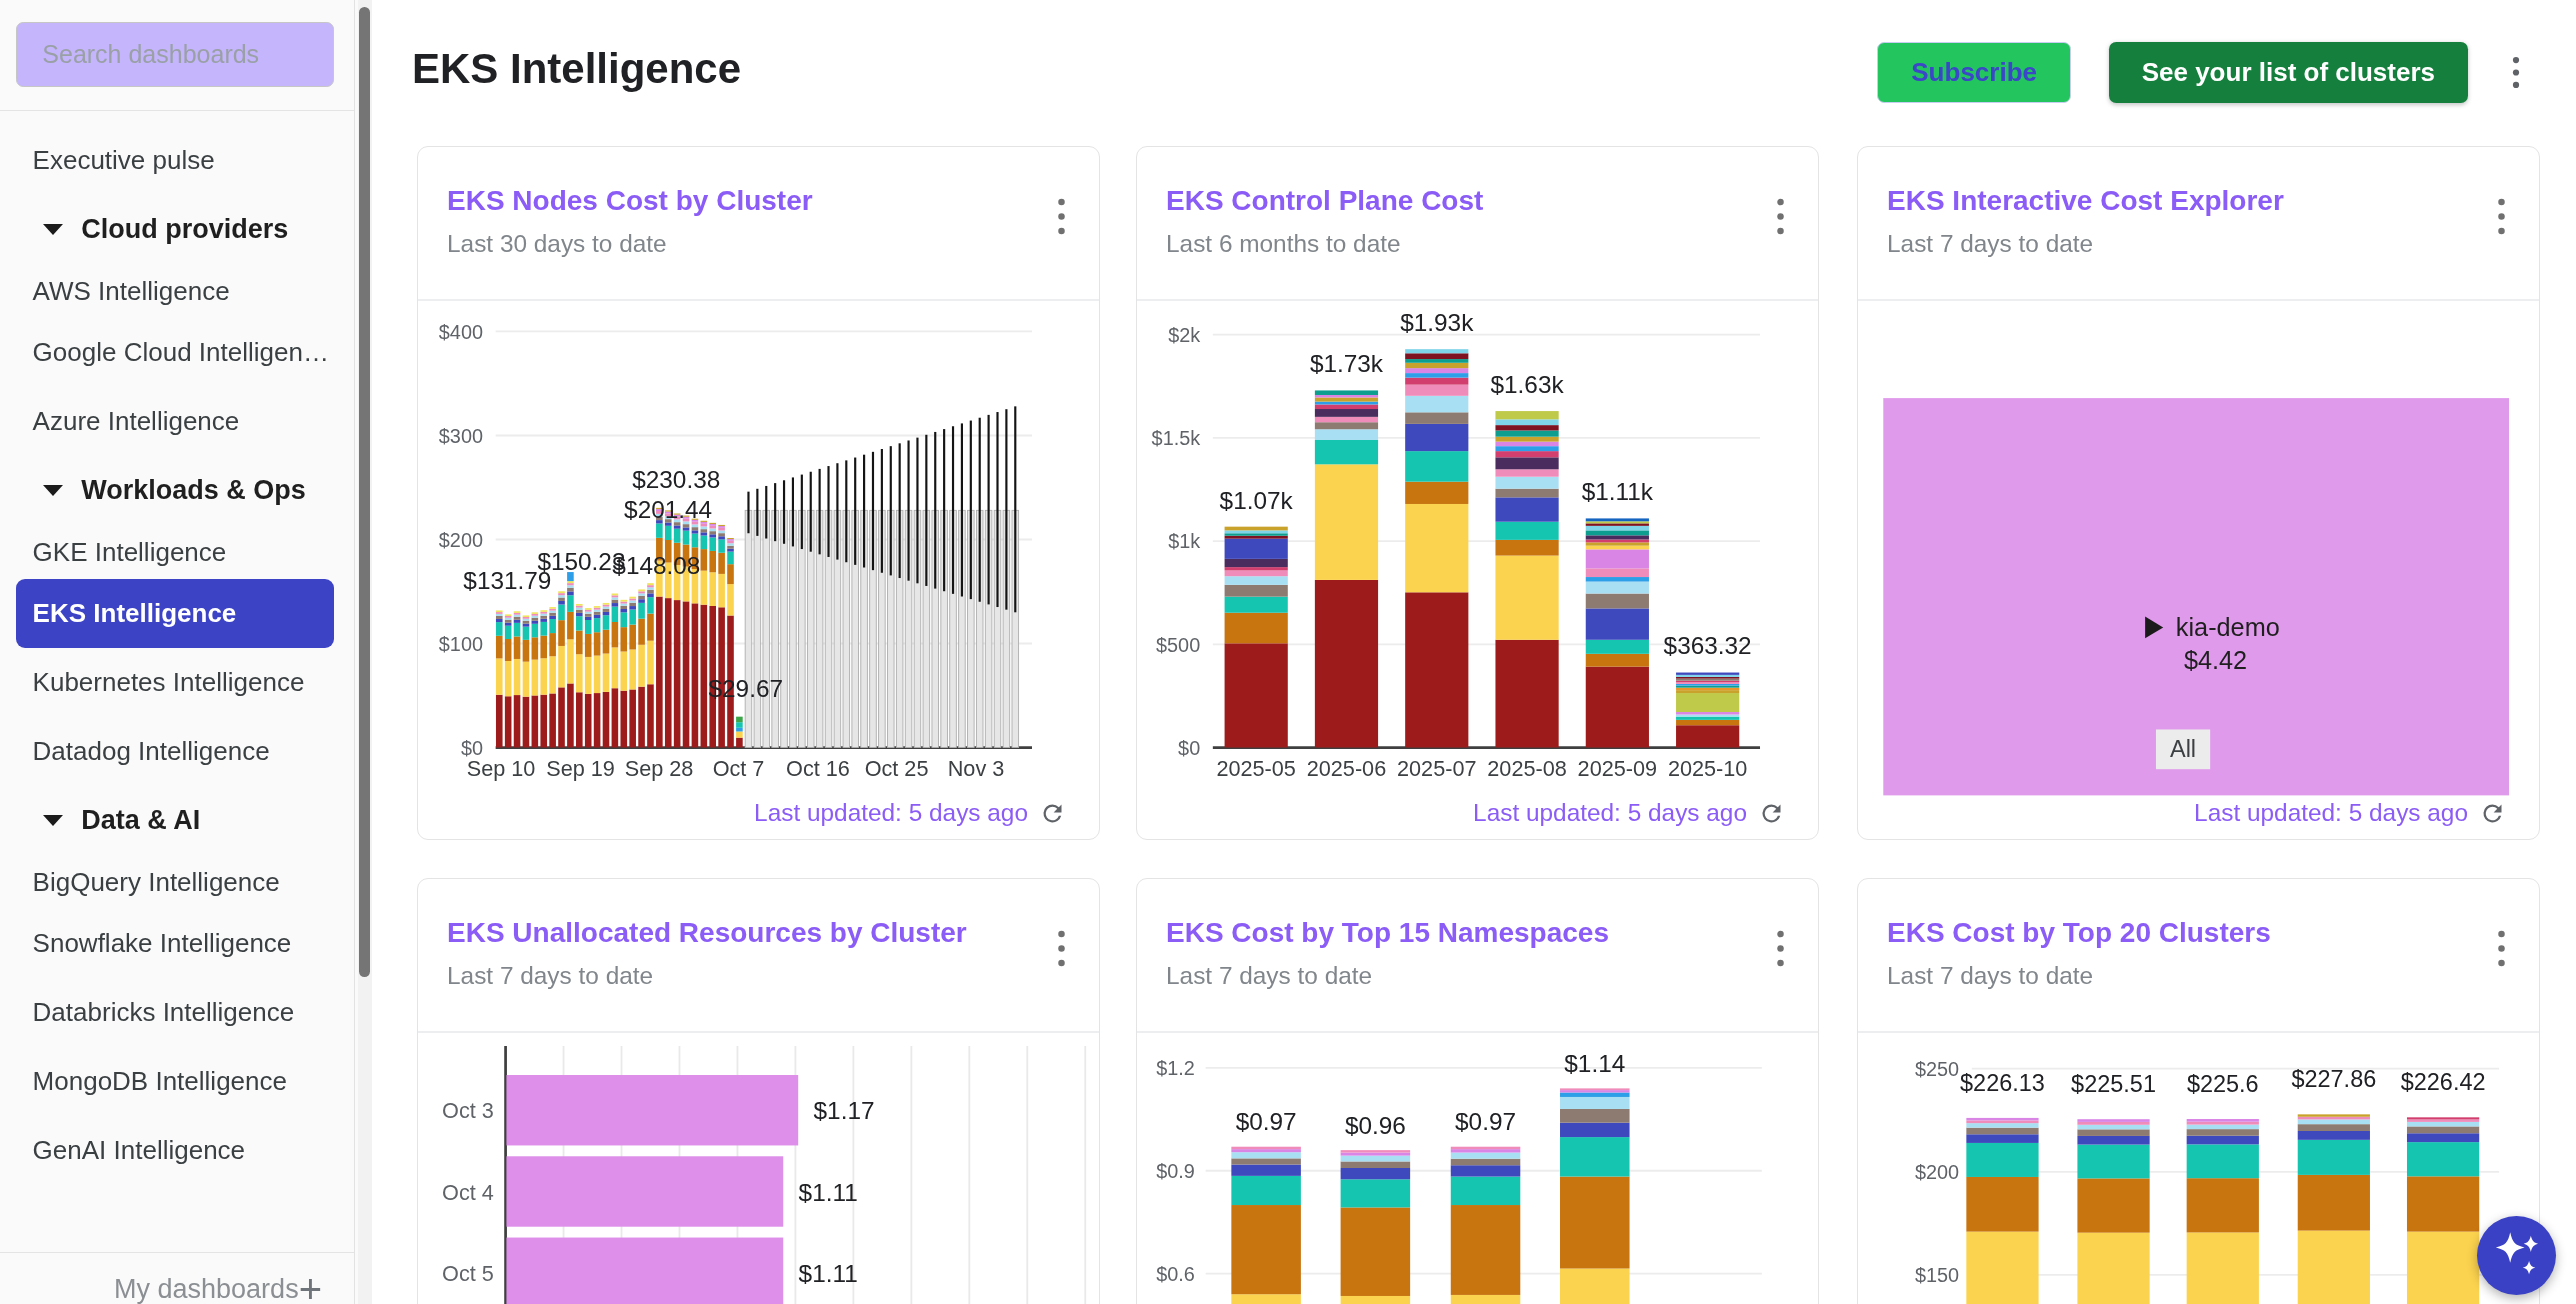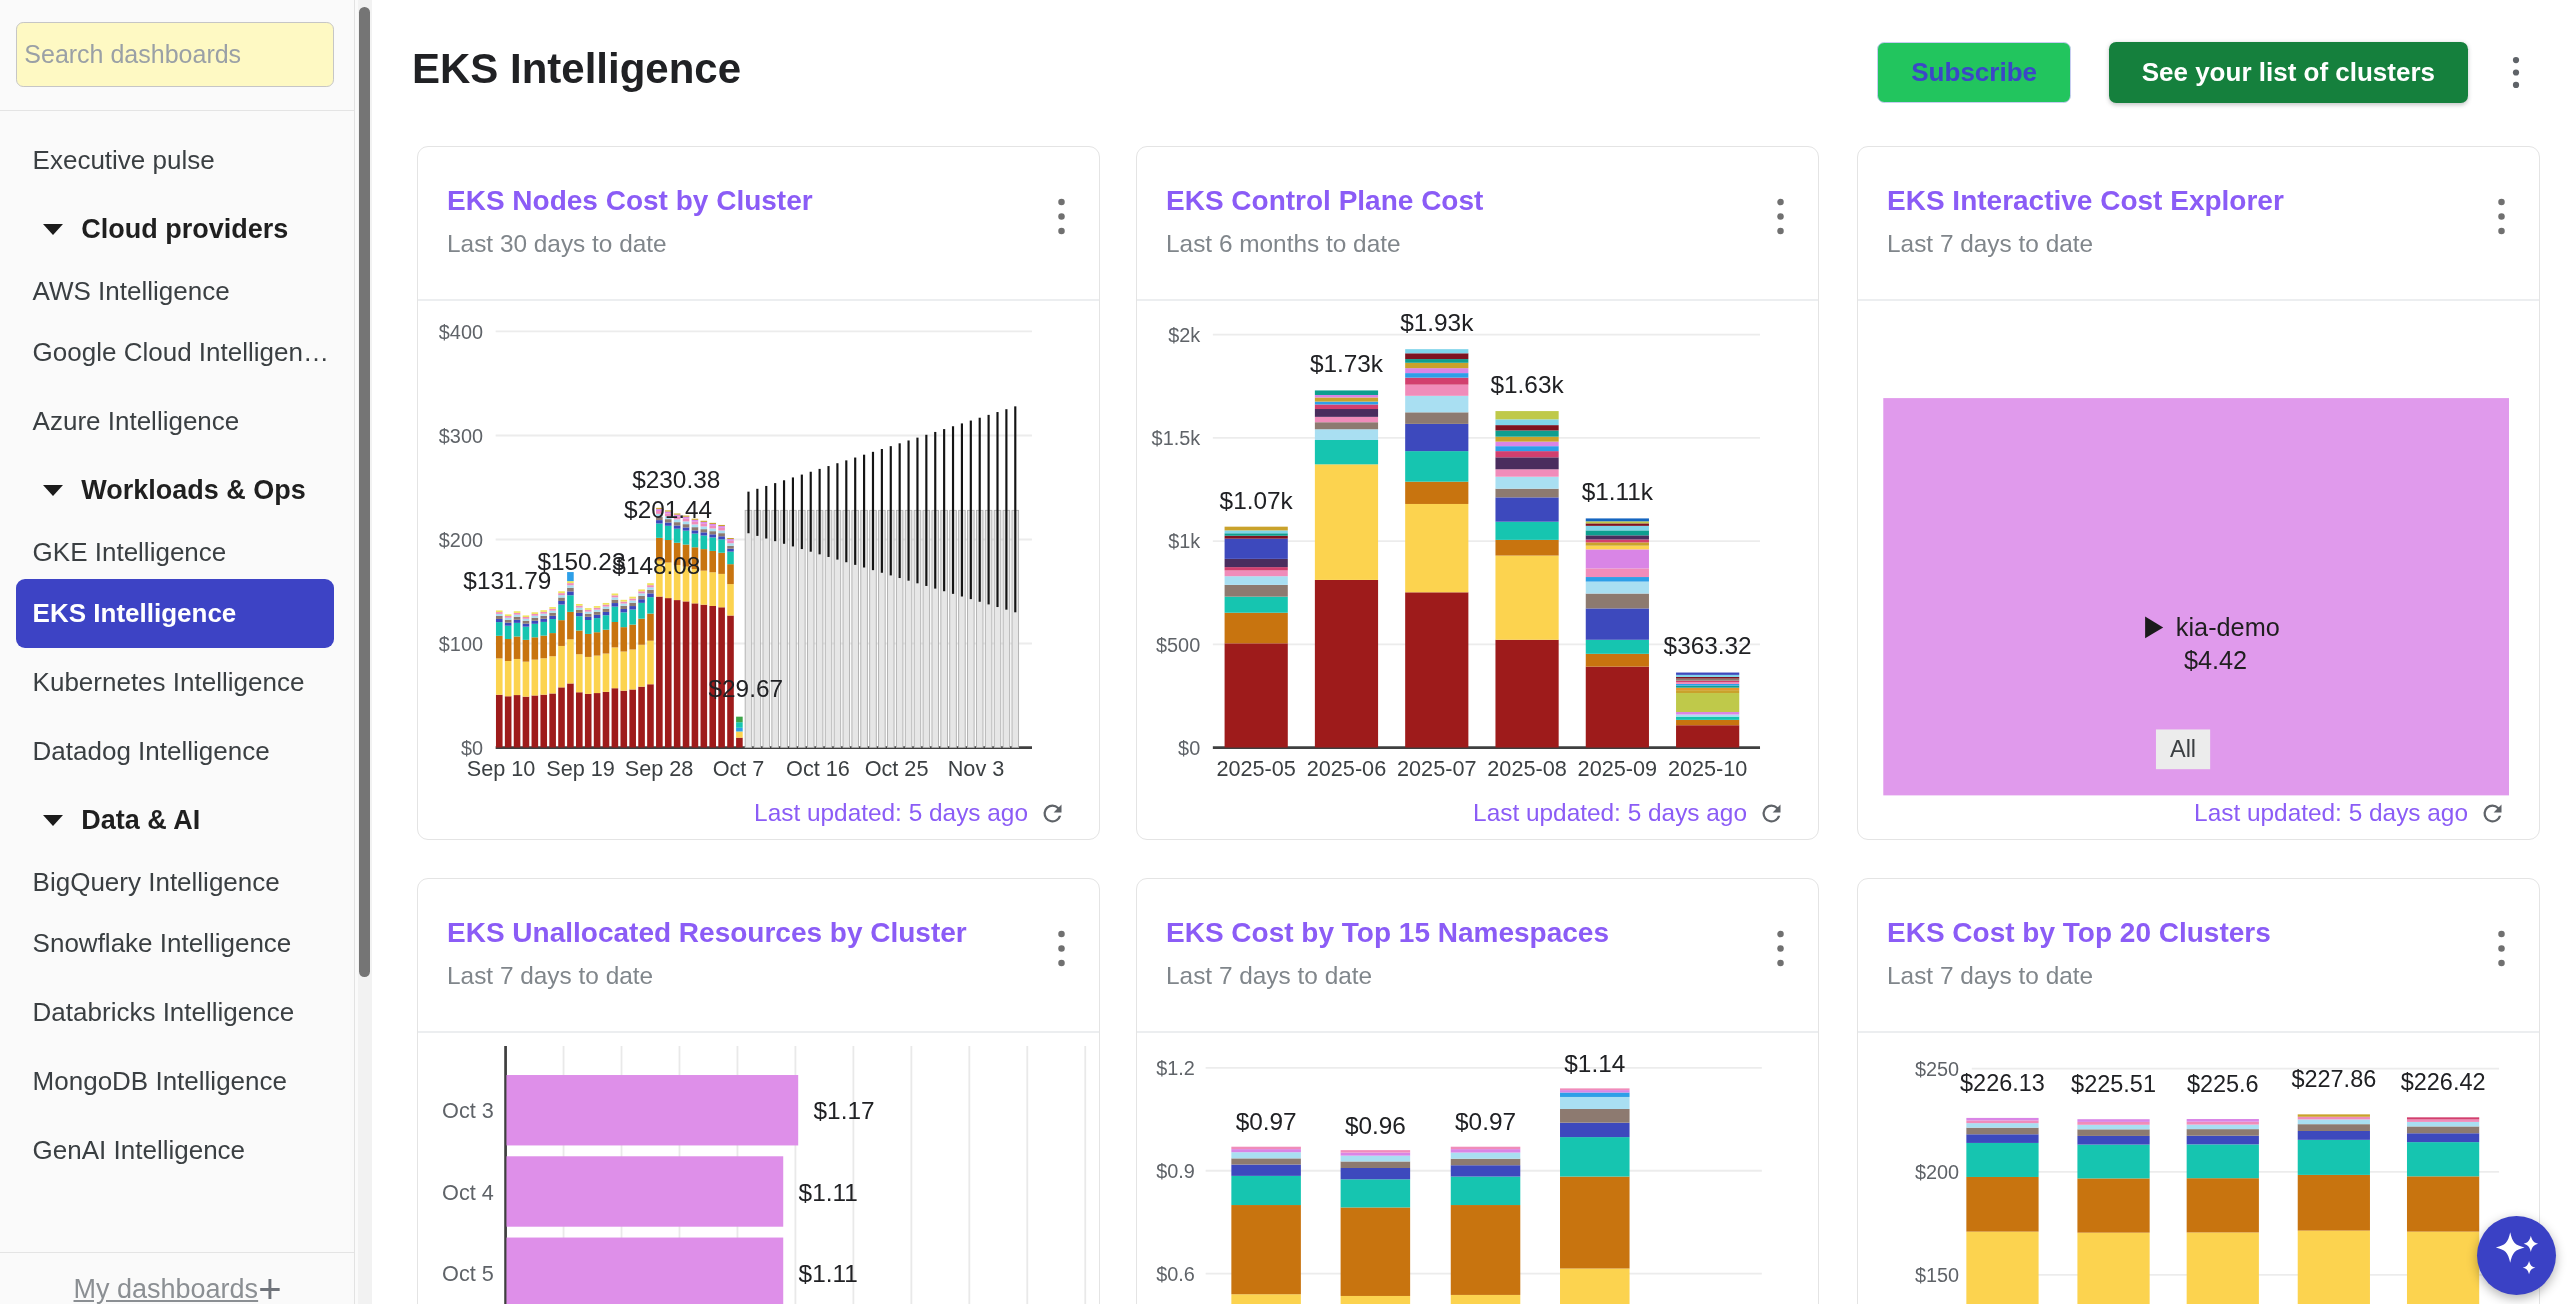--- a/index.html
+++ b/index.html
@@ -4,35 +4,35 @@
 <style>
   html,body{margin:0;padding:0;width:2576px;height:1304px;overflow:hidden;background:#fff;
     font-family:"Liberation Sans",sans-serif;}
   *{box-sizing:border-box;}
   svg text{font-family:"Liberation Sans",sans-serif;}
 
   
   .sidebar{position:absolute;left:0;top:0;width:372px;height:1304px;background:#fafafa;}
   .sb-edge{position:absolute;left:354px;top:0;width:0.9px;height:1304px;background:#e2e2e2;}
   .search-input{position:absolute;left:16.3px;top:22px;width:318px;height:65px;border:1.8px solid #c6c6c6;
-    border-radius:7.2px;background:#fef9c3;font-size:25px;padding:0 7px;color:#3c4043;outline:none;}
+    border-radius:7.2px;background:#c4b5fd;font-size:25px;padding:0 25px;color:#3c4043;outline:none;}
   .search-input::placeholder{color:#9aa0a6;}
   .sb-divider{position:absolute;left:0;width:354px;height:0.9px;background:#e4e4e4;}
   #sidebar-nav{position:absolute;top:126px;left:0;width:354px;}
   .sb-item{height:69px;display:flex;align-items:center;margin:0 20px 0 16.3px;padding-left:16.3px;
     border-radius:9px;font-size:26px;color:#3a3f42;cursor:pointer;white-space:nowrap;overflow:hidden;}
   .sb-item.tight{height:54px;}
   .sb-item.selected{background:#3d43c5;color:#fff;font-weight:700;}
   .sb-section{font-weight:700;color:#1f1f1f;font-size:27px;padding-left:27px;}
   .caret-down{width:0;height:0;border-left:10px solid transparent;border-right:10px solid transparent;
     border-top:11.7px solid #1b1b1b;margin-right:18px;flex:none;}
   .caret-right{width:0;height:0;border-top:10px solid transparent;border-bottom:10px solid transparent;
     border-left:11.7px solid #1b1b1b;margin-right:18px;flex:none;}
-  .sb-footer{position:absolute;top:1274px;left:33px;width:289px;display:flex;justify-content:center;
-    align-items:center;font-size:27px;color:#8b8f93;text-decoration:underline;}
+  .sb-footer{position:absolute;top:1274px;left:33px;width:289px;display:flex;justify-content:flex-end;
+    align-items:center;font-size:27px;color:#8b8f93;}
   .sb-footer .plus{font-size:40px;color:#6f737a;font-weight:400;line-height:27px;cursor:pointer;}
   .sb-scroll-track{position:absolute;right:0;top:0;width:14.5px;height:1304px;background:#f2f2f2;}
   .sb-scroll-thumb{position:absolute;right:1.8px;top:7.2px;width:11px;height:970px;background:#757575;border-radius:5.4px;}
 
   
   .main{position:absolute;left:372px;top:0;width:2204px;height:1304px;background:#fff;}
   .page-title{position:absolute;left:40px;top:45px;font-size:42px;font-weight:700;color:#202124;margin:0;}
   .btn{position:absolute;top:42px;height:61px;border-radius:7.2px;font-size:26px;display:flex;
     align-items:center;padding:0 33px;cursor:pointer;font-weight:600;}
   .btn-outline{right:505px;border:1.8px solid #c7cdf1;color:#3c46c8;background:#22c55e;text-align:right;}

